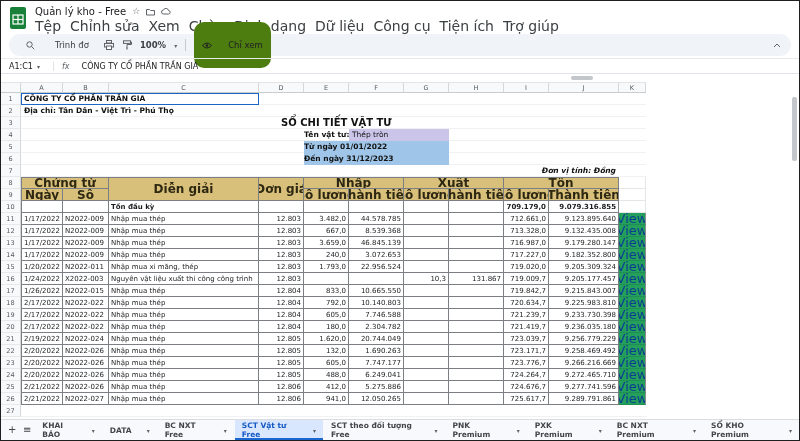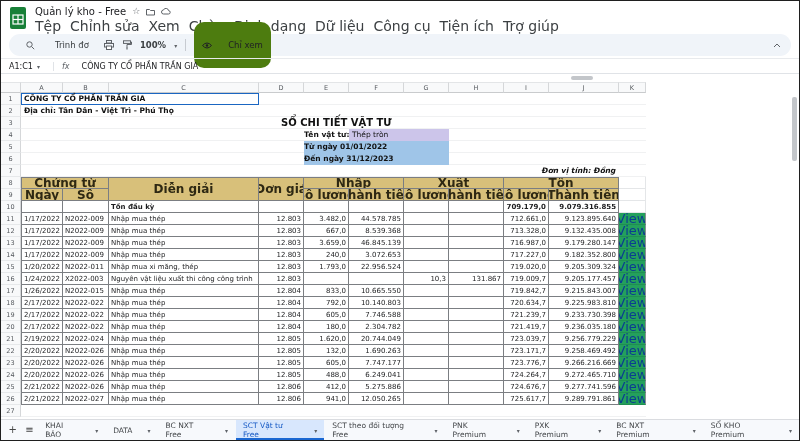--- a/index.html
+++ b/index.html
@@ -78,21 +78,21 @@
   .hgroup { display:flex; flex-direction:column; }
   .hrow { display:flex; }
   .kview { background:var(--viewgreen,#24a05c); justify-content:center;
            border-right:1px solid #8b8f94; border-bottom:1px solid #1f8f52; }
   .viewlink { color:#0b3d91; text-decoration:underline; font-size:13px; cursor:pointer; }
 
   
   .tabbar { height:21px; background:#f7f9fc; border-top:1px solid #dadce0; display:flex;
             align-items:center; font-size:7.5px; color:#3c4043; padding-left:4px; gap:1px; flex:none; }
   .tbtn { width:16px; text-align:center; font-size:10px; color:#444; line-height:1; }
-  .tab { display:flex; align-items:center; gap:15px; padding:0 7px; height:100%; font-weight:normal; color:#434649; }
+  .tab { display:flex; align-items:center; gap:15px; padding:0 7px; height:100%; font-weight:bold; color:#434649; }
   .tab.active { background:#d8e7fd; color:#1458c4; box-shadow:inset 0 -2px 0 #1a67d2; }
   svg { display:block; }
 </style>
 </head>
 <body>
 
 <div class="window">
 
   <div class="titlebar">
     <span class="app-icon">

